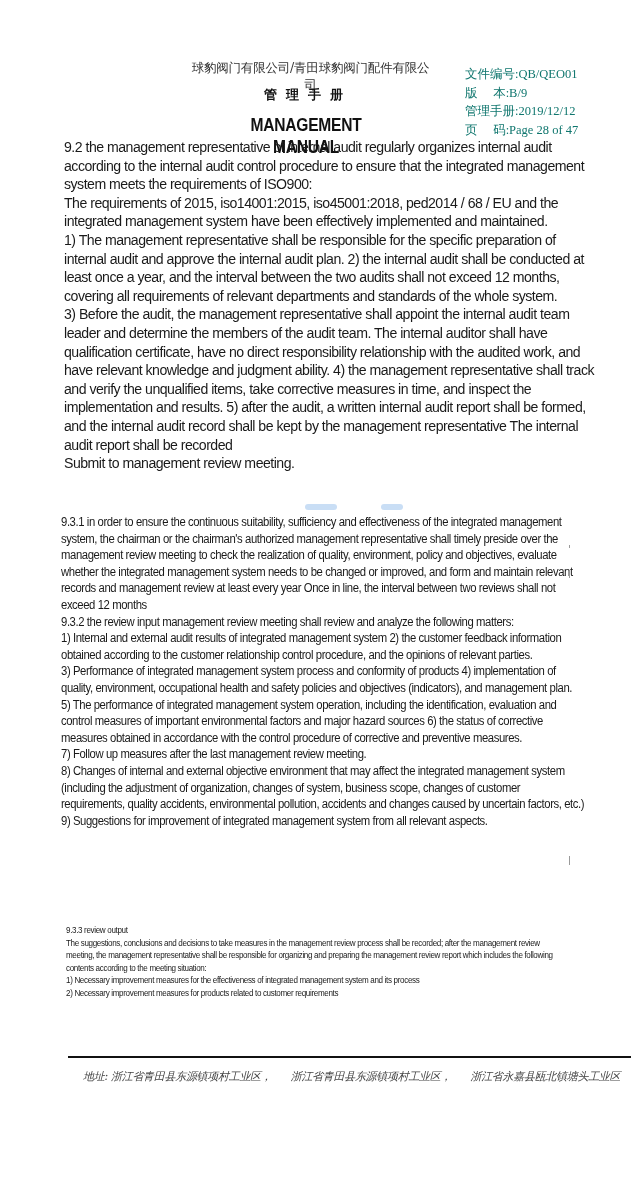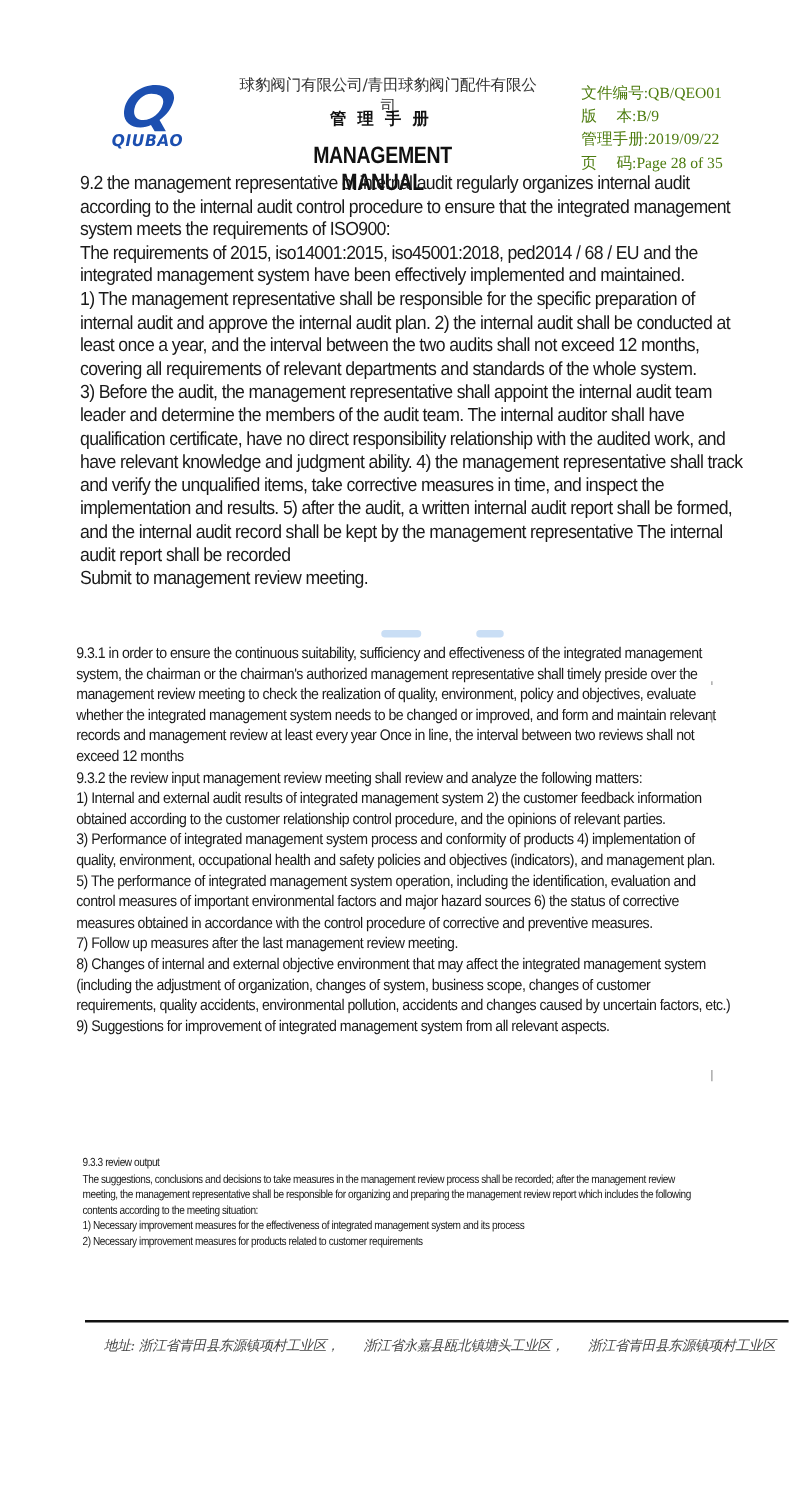--- a/index.html
+++ b/index.html
@@ -14,21 +14,21 @@
     color: #1c4fb0; letter-spacing: 0.5px; transform: scaleX(0.95); }
 
   .company { position: absolute; left: 188px; top: 60px; width: 245px; text-align: center;
     font-family: "DejaVu Serif", serif; font-size: 12.5px; color: #333; letter-spacing: -0.2px; }
   .title-cn { position: absolute; left: 248px; top: 86px; width: 120px; text-align: center;
     font-family: "DejaVu Sans", sans-serif; font-weight: bold; font-size: 13px; letter-spacing: 9px; color: #111; }
   .title-en { position: absolute; left: 226px; top: 114px; width: 160px; text-align: center;
     font-family: "Liberation Sans", sans-serif; font-weight: bold; font-size: 19px; color: #111;
     transform: scaleX(0.82); transform-origin: center; letter-spacing: -0.3px; }
 
-  .meta { position: absolute; left: 465px; top: 65px; font-family: "Liberation Serif", serif; font-size: 12.5px; color: #4d7c0f; line-height: 18.5px; }
+  .meta { position: absolute; left: 465px; top: 65px; font-family: "Liberation Serif", serif; font-size: 12.5px; color: #0f766e; line-height: 18.5px; }
   .meta-row { white-space: nowrap; }
   .meta-key { display: inline-block; }
 
   
   .block { position: absolute; font-family: "Liberation Sans", sans-serif; color: #1a1a1a; }
   .b1 { left: 64px; top: 138px; width: 530px; font-size: 15.2px; line-height: 18.6px; letter-spacing: -0.55px; transform: scaleX(0.93); transform-origin: left top; width: 570px; }
   .b1 p { margin: 0; }
   .b2 { left: 61px; top: 514px; width: 570px; font-size: 12.3px; line-height: 16.6px; letter-spacing: -0.45px; transform: scaleX(0.92); transform-origin: left top; }
   .b2 p { margin: 0; }
   .b3 { left: 66px; top: 924px; width: 580px; font-size: 9.4px; line-height: 12.6px; letter-spacing: -0.4px; transform: scaleX(0.86); transform-origin: left top; }
@@ -40,43 +40,37 @@
   
   .footer-rule { position: absolute; left: 68px; top: 1056px; width: 563px; height: 2px; background: #111; }
   .footer-addr { position: absolute; left: 83px; top: 1069px; font-family: "DejaVu Serif", serif; font-size: 11px; color: #444; white-space: nowrap; letter-spacing: -0.3px; }
   .footer-addr span { margin-right: 16px; font-style: italic; }
 </style>
 </head>
 <body>
 
 <div class="page">
 
-  <div class="logo">
-    <svg class="logo-q" viewBox="0 0 44 40">
-      <path d="M24 2 C12 2 3 10 3 21 C3 30 10 36 19 36 C22 36 25 35 27 34 L31 39 L40 39 L33 30 C38 26 41 20 41 14 C41 7 34 2 24 2 Z M22 9 C29 9 33 12 33 17 C33 24 27 30 20 30 C14 30 11 26 11 21 C11 14 16 9 22 9 Z" fill="#1c4fb0" transform="skewX(-12) translate(5,0)"></path>
-    </svg>
-    <div class="logo-text">QIUBAO</div>
-  </div>
 
   <div class="company">球豹阀门有限公司/青田球豹阀门配件有限公司</div>
   <div class="title-cn">管理手册</div>
   <div class="title-en">MANAGEMENT MANUAL</div>
 
   <div class="meta">
     <div class="meta-row">
       <span class="meta-key">文件编号:</span><span>QB/QEO01</span>
     </div>
     <div class="meta-row">
       <span class="meta-key">版　 本:</span><span>B/9</span>
     </div>
     <div class="meta-row">
-      <span class="meta-key">管理手册:</span><span>2019/09/22</span>
+      <span class="meta-key">管理手册:</span><span>2019/12/12</span>
     </div>
     <div class="meta-row">
-      <span class="meta-key">页　 码:</span><span>Page 28 of 35</span>
+      <span class="meta-key">页　 码:</span><span>Page 28 of 47</span>
     </div>
   </div>
 
   <div class="block b1">
     <p>9.2 the management representative of internal audit regularly organizes internal audit according to the internal audit control procedure to ensure that the integrated management system meets the requirements of ISO900:</p>
     <p>The requirements of 2015, iso14001:2015, iso45001:2018, ped2014 / 68 / EU and the integrated management system have been effectively implemented and maintained.</p>
     <p>1) The management representative shall be responsible for the specific preparation of internal audit and approve the internal audit plan. 2) the internal audit shall be conducted at least once a year, and the interval between the two audits shall not exceed 12 months, covering all requirements of relevant departments and standards of the whole system.</p>
     <p>3) Before the audit, the management representative shall appoint the internal audit team leader and determine the members of the audit team. The internal auditor shall have qualification certificate, have no direct responsibility relationship with the audited work, and have relevant knowledge and judgment ability. 4) the management representative shall track and verify the unqualified items, take corrective measures in time, and inspect the implementation and results. 5) after the audit, a written internal audit report shall be formed, and the internal audit record shall be kept by the management representative The internal audit report shall be recorded</p>
     <p>Submit to management review meeting.</p>
   </div>
@@ -102,16 +96,16 @@
   <div class="block b3">
     <p>9.3.3 review output</p>
     <p>The suggestions, conclusions and decisions to take measures in the management review process shall be recorded; after the management review meeting, the management representative shall be responsible for organizing and preparing the management review report which includes the following contents according to the meeting situation:</p>
     <p>1) Necessary improvement measures for the effectiveness of integrated management system and its process</p>
     <p>2) Necessary improvement measures for products related to customer requirements</p>
   </div>
 
   <div class="footer-rule"></div>
   <div class="footer-addr">
     <span>地址: 浙江省青田县东源镇项村工业区，</span>
-    <span>浙江省永嘉县瓯北镇塘头工业区，</span>
-    <span>浙江省青田县东源镇项村工业区</span>
+    <span>浙江省青田县东源镇项村工业区，</span>
+    <span>浙江省永嘉县瓯北镇塘头工业区</span>
   </div>
 </div>
 
 </body></html>

